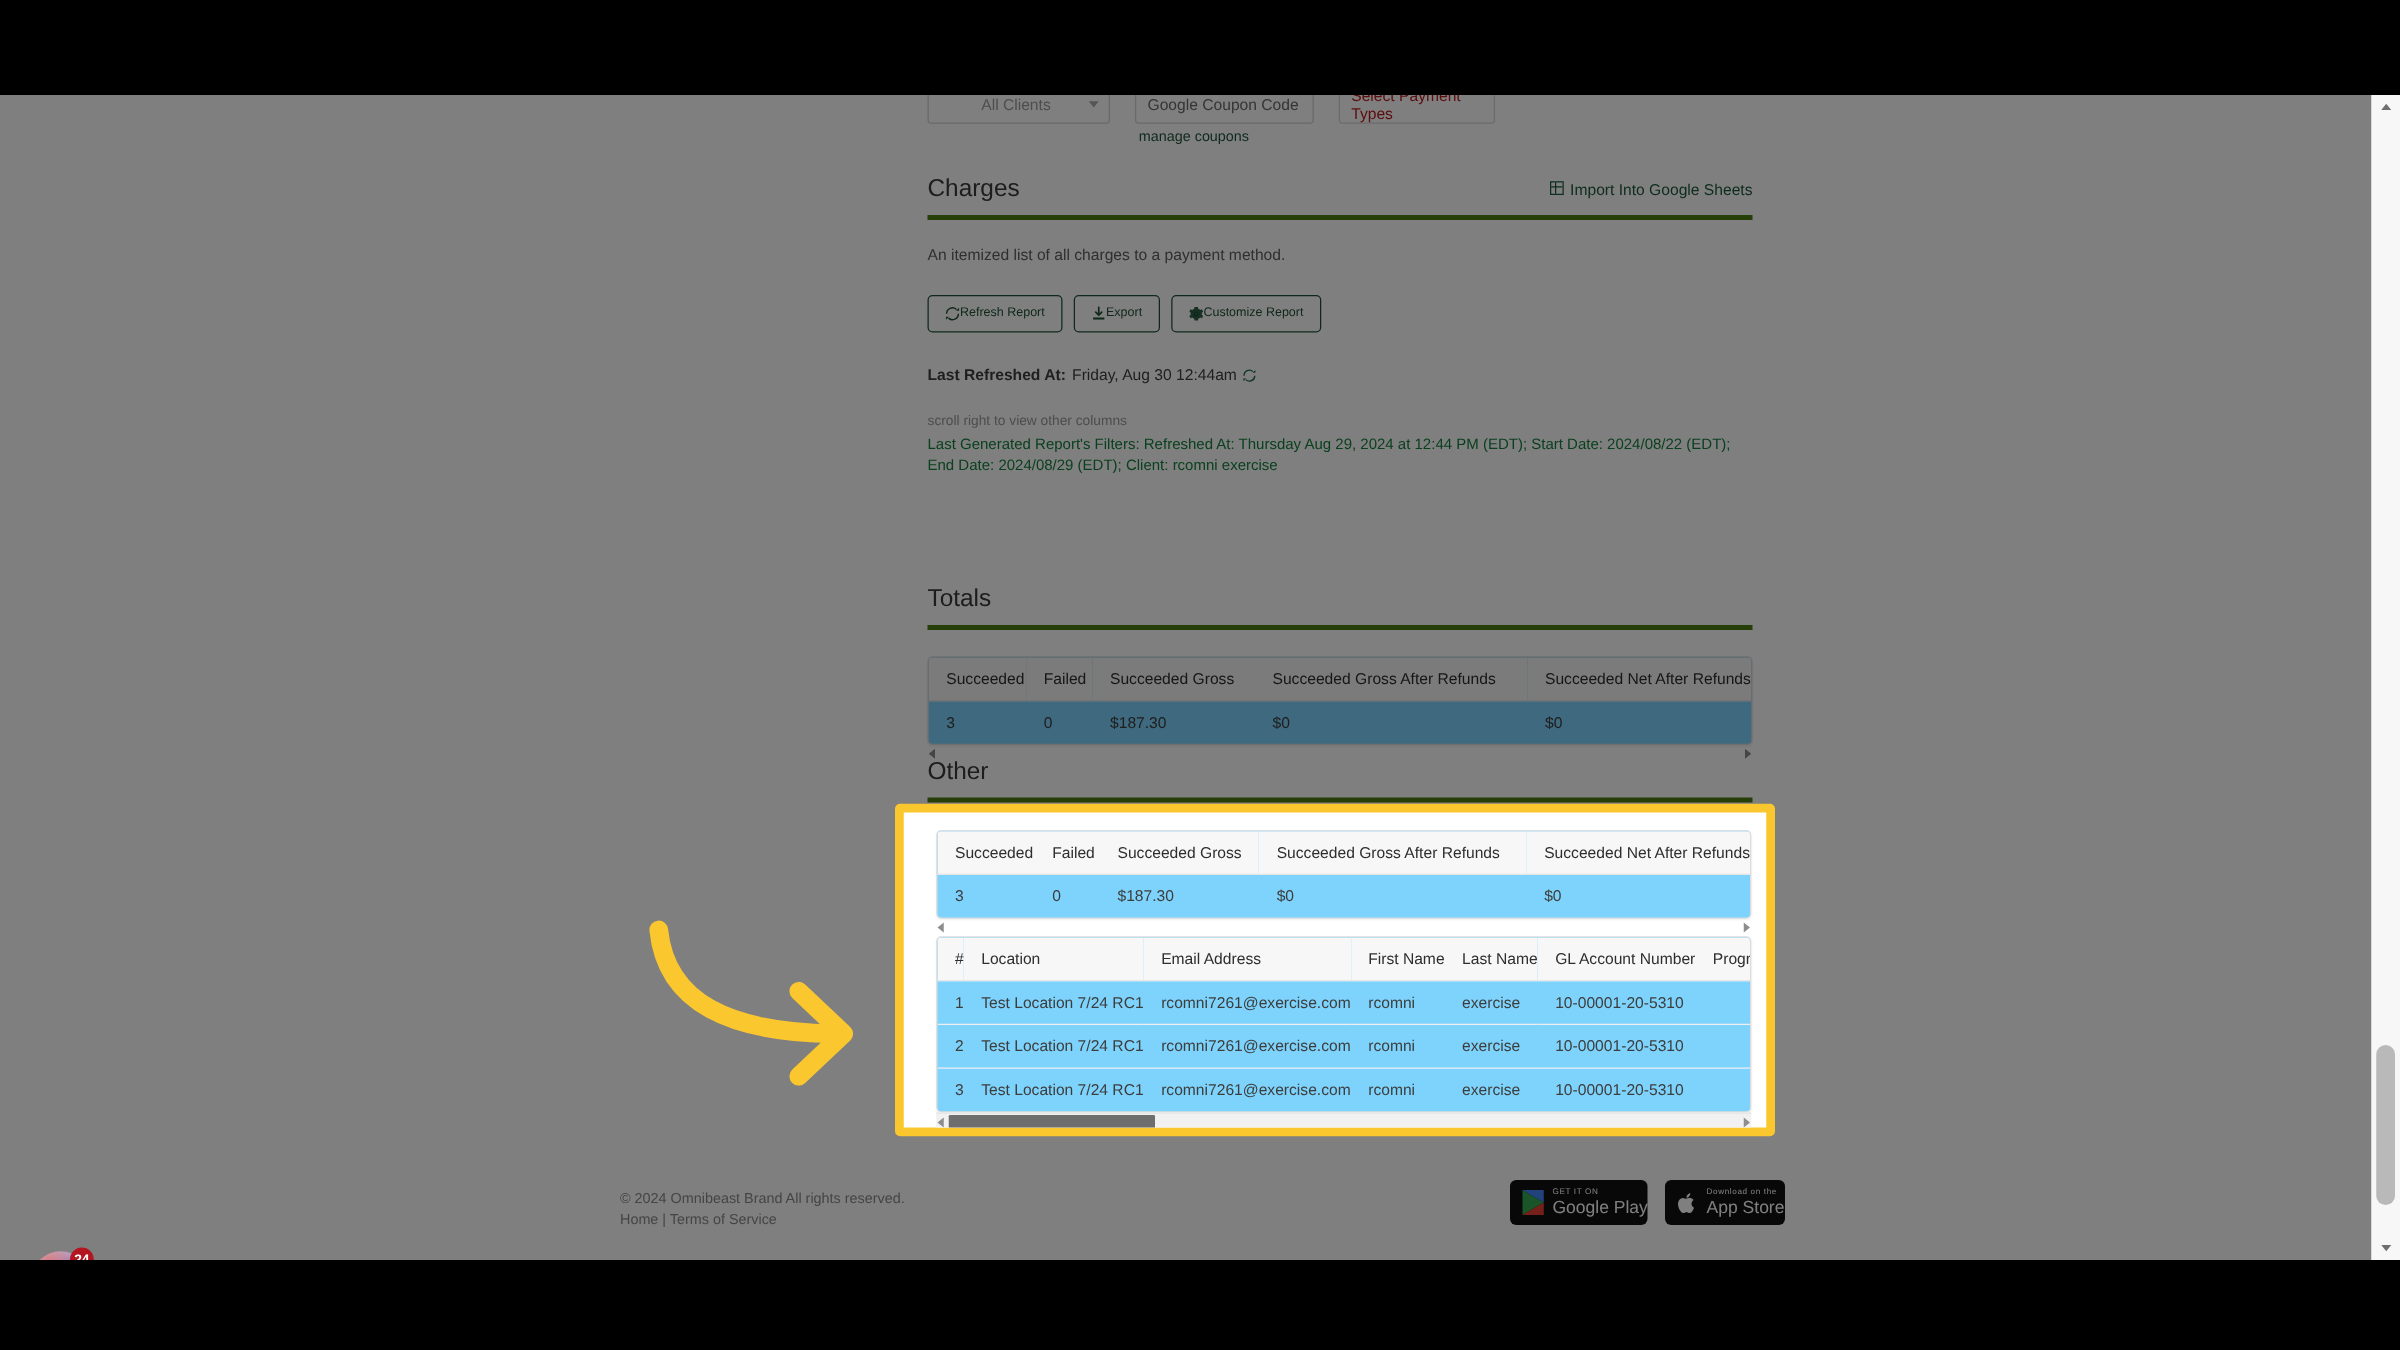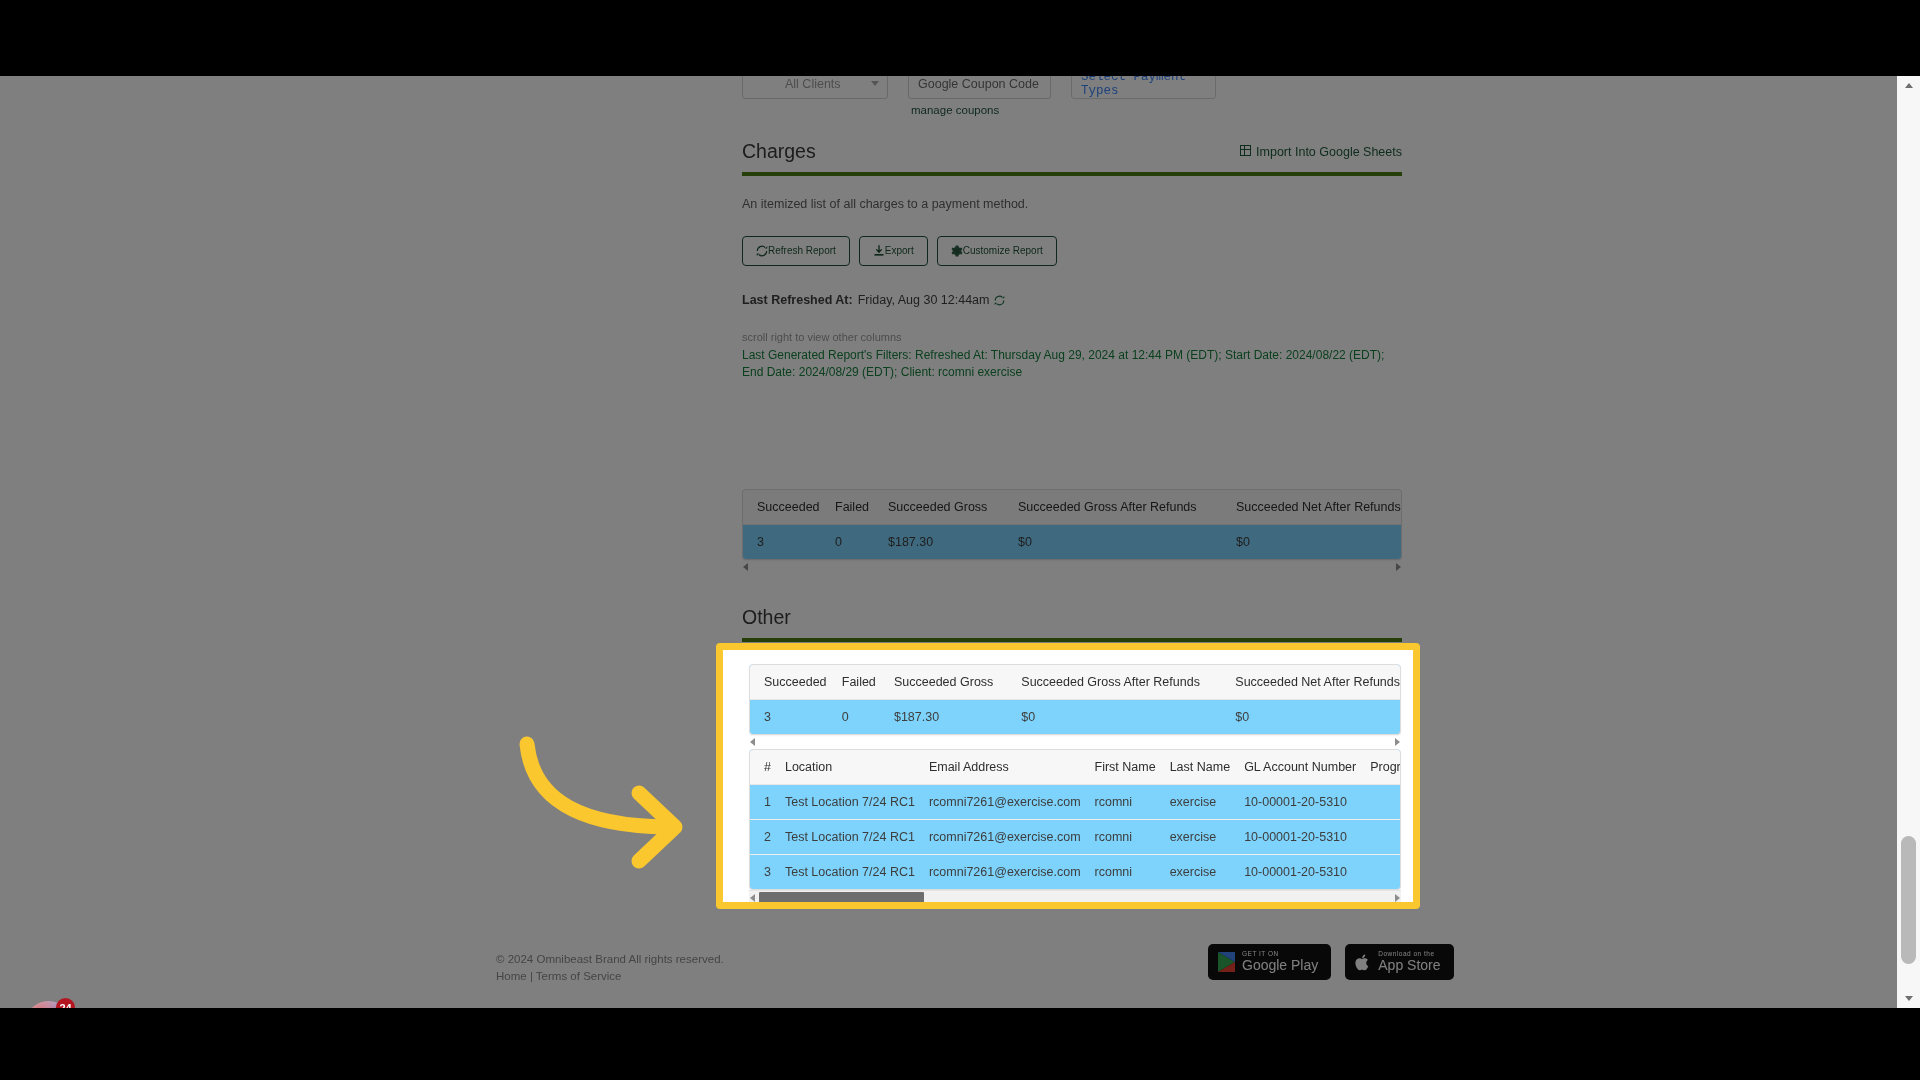--- a/index.html
+++ b/index.html
@@ -83,31 +83,30 @@
   .txt-box { width: 143px; color: #6a6a6a; }
   .sel-box .caret {
     position: absolute;
     right: 8px;
     width: 0; height: 0;
     border-left: 4px solid transparent;
     border-right: 4px solid transparent;
     border-top: 5px solid #aaa;
   }
   .pay-box {
-    width: 145px;
+    width: 125px;
     height: 31px;
     border: 1px solid #d7d7d7;
     border-radius: 3px;
     background: #fff;
     display: flex;
     align-items: center;
     padding: 0 9px;
     font-size: 12.5px;
-    color: #3b82f6;
-    font-family: Liberation Mono, monospace;
+    color: #b91c1c;
   }
   .manage-coupons {
     position: absolute;
     left: 169px;
     top: 28px;
     font-size: 11.5px;
     color: #20543e;
     text-decoration: none;
   }
 
@@ -336,21 +335,21 @@
     display: flex;
     gap: 14px;
   }
   .badge {
     height: 36px;
     border-radius: 5px;
     background: #111;
     display: flex;
     align-items: center;
     gap: 7px;
-    padding: 0 13px 0 10px;
+    padding: 0 0 0 10px;
     color: #fff;
     text-decoration: none;
   }
   .badge .b-txt { line-height: 1.05; }
   .badge .b-small { font-size: 6.5px; letter-spacing: .5px; display: block; }
   .badge .b-big { font-size: 14px; display: block; font-weight: 400; }
 
   
   .gp-tri {
     width: 0; height: 0;
@@ -511,20 +510,21 @@
               <path d="M13.5 8a5.5 5.5 0 0 1-9.2 4.1l-1.1 1.1A7 7 0 0 0 15 8zM2.5 8a5.5 5.5 0 0 1 9.2-4.1l1.1-1.1A7 7 0 0 0 1 8z" fill="#1d6b44"></path>
               <path d="M15 1.5v3.2h-3.2zM1 14.5v-3.2h3.2z" fill="#1d6b44"></path>
             </svg>
           </div>
 
           <div class="scroll-hint">scroll right to view other columns</div>
           <div class="filters-line">Last Generated Report's Filters: Refreshed At: Thursday Aug 29, 2024 at 12:44 PM (EDT); Start Date: 2024/08/22 (EDT); End Date: 2024/08/29 (EDT); Client: rcomni exercise</div>
         </div>
 
         <div class="totals-block">
+          <div class="section-head">Totals</div>
           <div class="tbl-wrap" style="margin-top:21px;">
             <table class="data totals-tbl">
               <thead>
                   <tr id="totals-head">
                     <th>Succeeded</th>
                     <th>Failed</th>
                     <th>Succeeded Gross</th>
                     <th>Succeeded Gross After Refunds</th>
                     <th>Succeeded Net After Refunds</th>
                   </tr>

